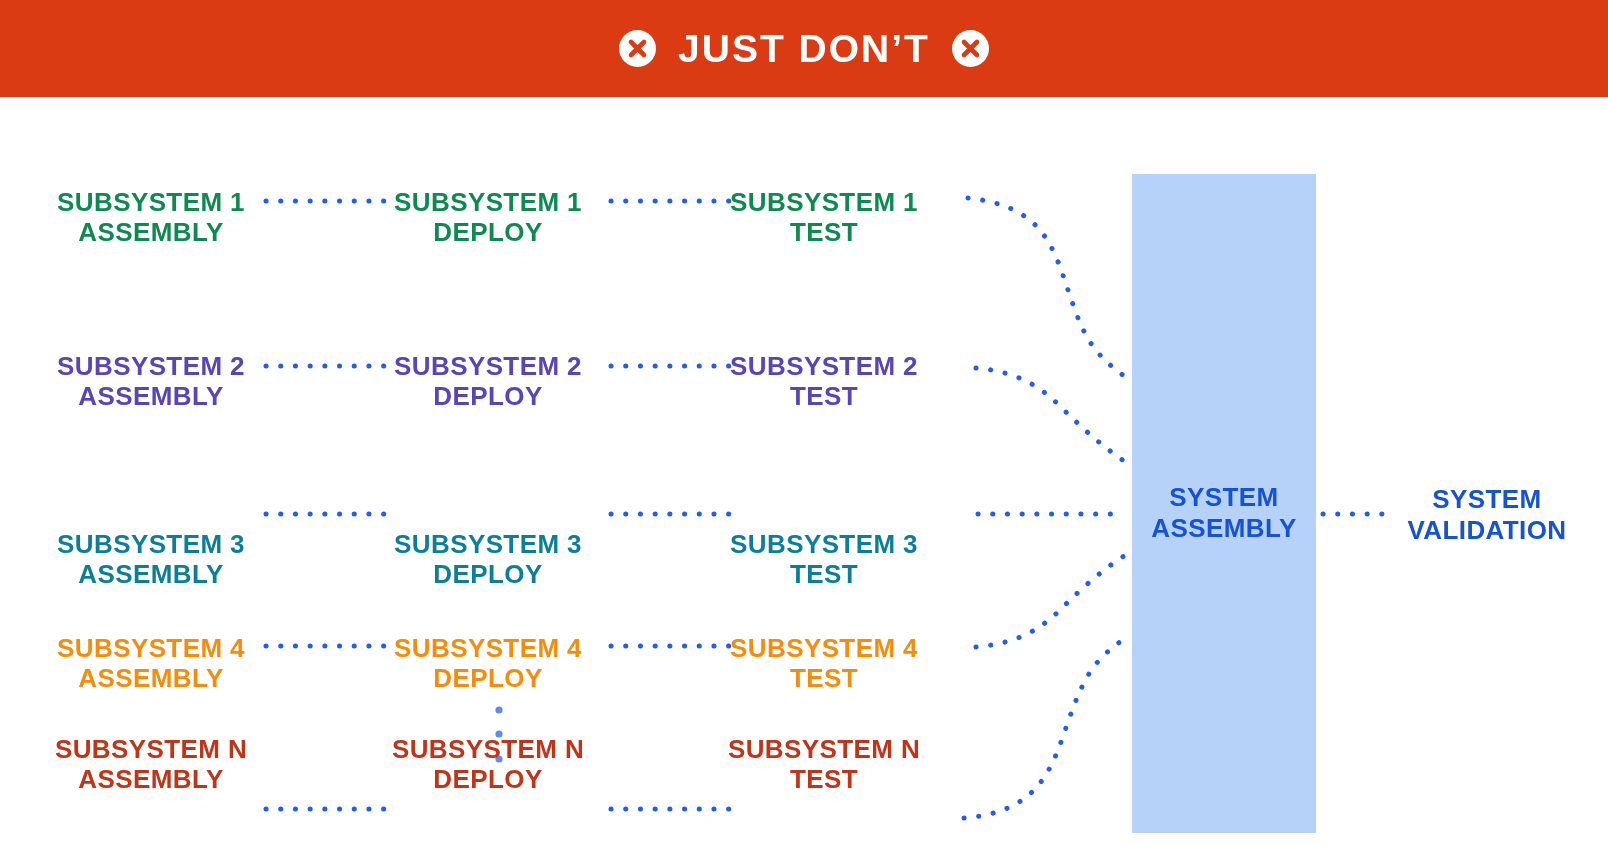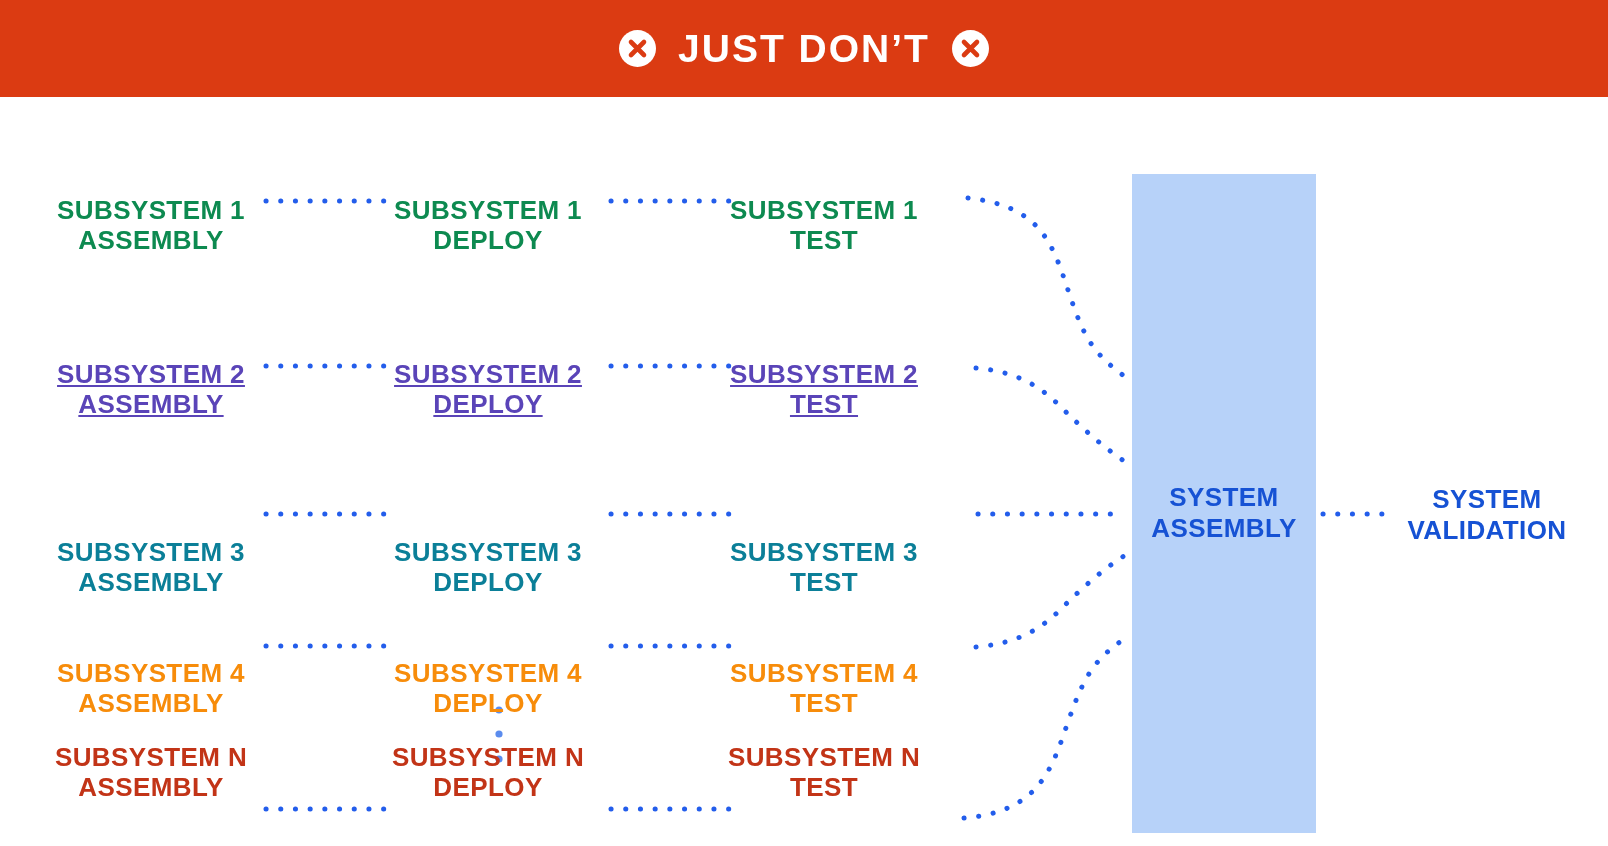--- a/index.html
+++ b/index.html
@@ -15,25 +15,25 @@
   }
   .banner-title{
     color:#ffffff;font-size:39px;font-weight:bold;letter-spacing:2px;
     white-space:nowrap;
   }
   .banner-icon{width:37px;height:37px;display:block;}
   
   .stage{
     position:absolute;transform:translateX(-50%);
     text-align:center;font-weight:bold;font-size:26px;line-height:30px;
-    letter-spacing:0.4px;white-space:nowrap;margin-top:8px;
+    letter-spacing:0.4px;white-space:nowrap;
   }
   .stage span{display:block;}
   .c1{left:151px;} .c2{left:488px;} .c3{left:824px;}
-  .r1{top:187px;} .r2{top:351px;text-decoration:underline;} .r3{top:529px;} .r4{top:650px;} .r5{top:734px;}
+  .r1{top:187px;} .r2{top:351px;} .r3{top:529px;} .r4{top:633px;} .r5{top:734px;}
   
   .assembly-box{
     position:absolute;left:1132px;top:174px;width:184px;height:659px;
     display:flex;align-items:center;justify-content:center;
   }
   .assembly-box .box-label{
     text-align:center;font-weight:bold;font-size:26px;line-height:31px;
     letter-spacing:0.4px;margin-top:19px;
   }
   .assembly-box .box-label span{display:block;}

